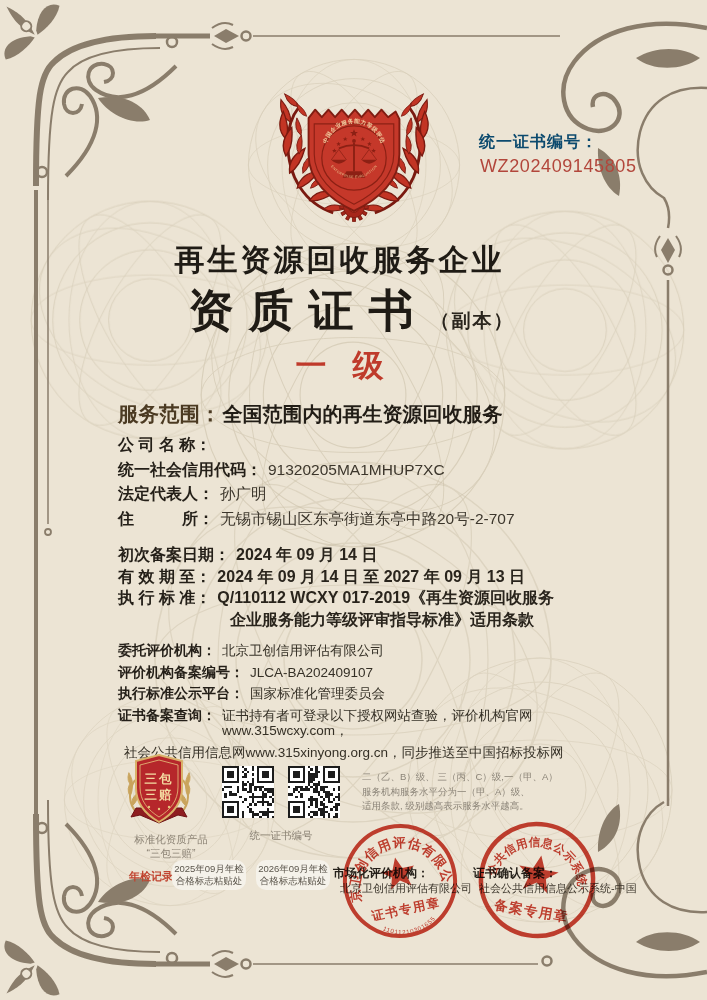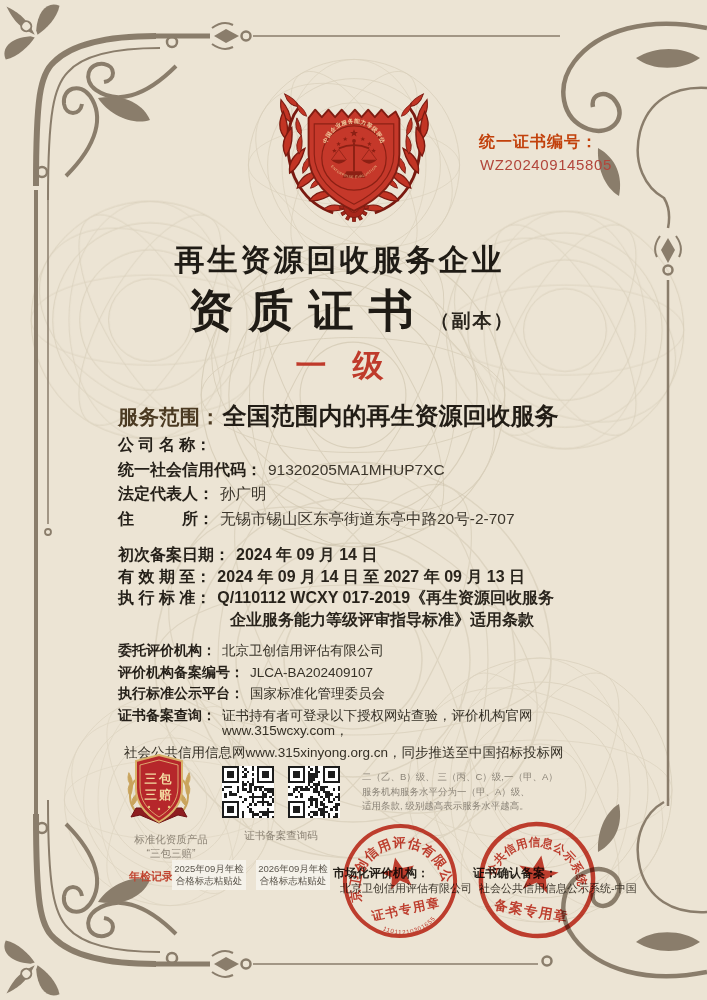--- a/index.html
+++ b/index.html
@@ -3,32 +3,32 @@
 <meta charset="utf-8">
 <style>
   html,body{margin:0;padding:0;background:#d8d0c0;}
   .page{position:relative;width:707px;height:1000px;margin:0 auto;background:#ece4d4;overflow:hidden;
         font-family:"Liberation Sans","DejaVu Sans",sans-serif;color:#241f18;}
   svg{display:block;}
   .abs{position:absolute;}
   .frame-svg{position:absolute;inset:0;z-index:0;}
   .content{position:absolute;inset:0;z-index:2;}
   
-  .cert-no-label{left:479px;top:132px;font-size:16px;font-weight:800;letter-spacing:1px;color:#c2410c;}
-  .cert-no{left:480px;top:156px;font-size:15px;color:#b2463b;letter-spacing:.6px;}
+  .cert-no-label{left:479px;top:132px;font-size:16px;font-weight:800;letter-spacing:1px;color:#0c4a6e;}
+  .cert-no{left:480px;top:156px;font-size:18px;color:#b2463b;letter-spacing:.6px;}
   
   .t1{left:0;width:707px;top:240px;text-align:center;font-size:30px;font-weight:900;letter-spacing:3px;color:#1f1b15;transform:translateX(-14px);}
   .t2-row{left:0;width:707px;top:281px;display:flex;justify-content:center;align-items:flex-end;transform:translateX(-2px);}
   .t2-main{font-size:45px;font-weight:900;letter-spacing:15px;color:#1f1b15;}
   .t2-copy{font-size:19px;font-weight:600;color:#2a251d;margin:0 0 7px 2px;letter-spacing:2px;}
   .grade{left:0;width:707px;top:345px;text-align:center;font-size:31px;font-weight:800;color:#bf3a2b;letter-spacing:26px;transform:translateX(-1px);}
   
   .scope-row{left:118px;top:400px;width:500px;display:flex;align-items:baseline;}
   .scope-lbl{font-size:20.5px;font-weight:800;color:#4b3a22;white-space:pre;}
-  .scope-val{font-size:24px;font-weight:700;color:#221d16;margin-left:2px;}
+  .scope-val{font-size:20px;font-weight:700;color:#221d16;margin-left:2px;}
   .rows{width:510px;display:block;}
   .company-rows{left:118px;top:436px;}
   .record-rows{left:118px;top:546px;}
   .agency-rows{left:118px;top:643px;}
   .row{display:flex;align-items:baseline;line-height:17px;margin-bottom:7.5px;}
   .record-rows .row{margin-bottom:4.5px;}
   .agency-rows .row{margin-bottom:6px;line-height:15.5px;}
   .lbl{font-weight:800;white-space:pre;color:#241f18;font-size:16px;margin-right:6px;}
   .company-rows .val{font-size:15.5px;color:#3c362c;}
   .record-rows .lbl{font-size:16px;}
@@ -43,21 +43,21 @@
   .qr1{left:222px;} .qr2{left:288px;}
   .qr-cap{left:222px;top:829px;width:118px;text-align:center;font-size:10.5px;color:#8a8173;}
   .grade-note{left:362px;top:770px;width:205px;font-size:9.5px;line-height:1.55;color:#8b8478;}
   
   .seal-label{font-size:12px;font-weight:800;color:#241f18;}
   .seal-org{font-size:11px;color:#3c362c;}
   .sl-l{left:333px;top:865px;} .so-l{left:340px;top:881px;}
   .sl-r{left:473px;top:865px;} .so-r{left:479px;top:881px;}
   .seal-svg{position:absolute;inset:0;z-index:4;mix-blend-mode:multiply;opacity:.93;pointer-events:none;}
   .insp-label{left:129px;top:869px;font-size:11px;font-weight:800;color:#c0432f;}
-  .insp-box{top:860px;width:74px;height:30px;background:rgba(246,243,236,.9);border-radius:0;
+  .insp-box{top:860px;width:74px;height:30px;background:rgba(246,243,236,.9);border-radius:10px;
             display:flex;flex-direction:column;justify-content:center;text-align:center;
             font-size:9.5px;line-height:12px;color:#5b564c;}
   .ib1{left:172px;} .ib2{left:256px;}
   .badge-svg{position:absolute;left:126px;top:752px;z-index:2;}
   .emblem-svg{position:absolute;left:278px;top:86px;z-index:2;}
 </style>
 </head>
 <body>
 
 <div class="page">
@@ -573,21 +573,21 @@
         <rect x="0" y="0" width="7" height="7"></rect>
         <rect x="1" y="1" width="5" height="5" fill="#ffffff"></rect>
         <rect x="2" y="2" width="3" height="3"></rect>
         <rect x="14" y="0" width="7" height="7"></rect>
         <rect x="15" y="1" width="5" height="5" fill="#ffffff"></rect>
         <rect x="16" y="2" width="3" height="3"></rect>
         <rect x="0" y="14" width="7" height="7"></rect>
         <rect x="1" y="15" width="5" height="5" fill="#ffffff"></rect>
         <rect x="2" y="16" width="3" height="3"></rect>
       </svg>
-    <div class="abs qr-cap">证书备案查询码</div>
+    <div class="abs qr-cap">统一证书编号</div>
 
     <div class="abs grade-note">
       <div>二（乙、B）级、 三（丙、C）级,一（甲、A）</div>
       <div>服务机构服务水平分为一（甲、A）级、</div>
       <div>适用条款, 级别越高表示服务水平越高。</div>
     </div>
 
     <div class="abs insp-label">年检记录：</div>
     <div class="abs insp-box ib1">
       <div>2025年09月年检</div>

